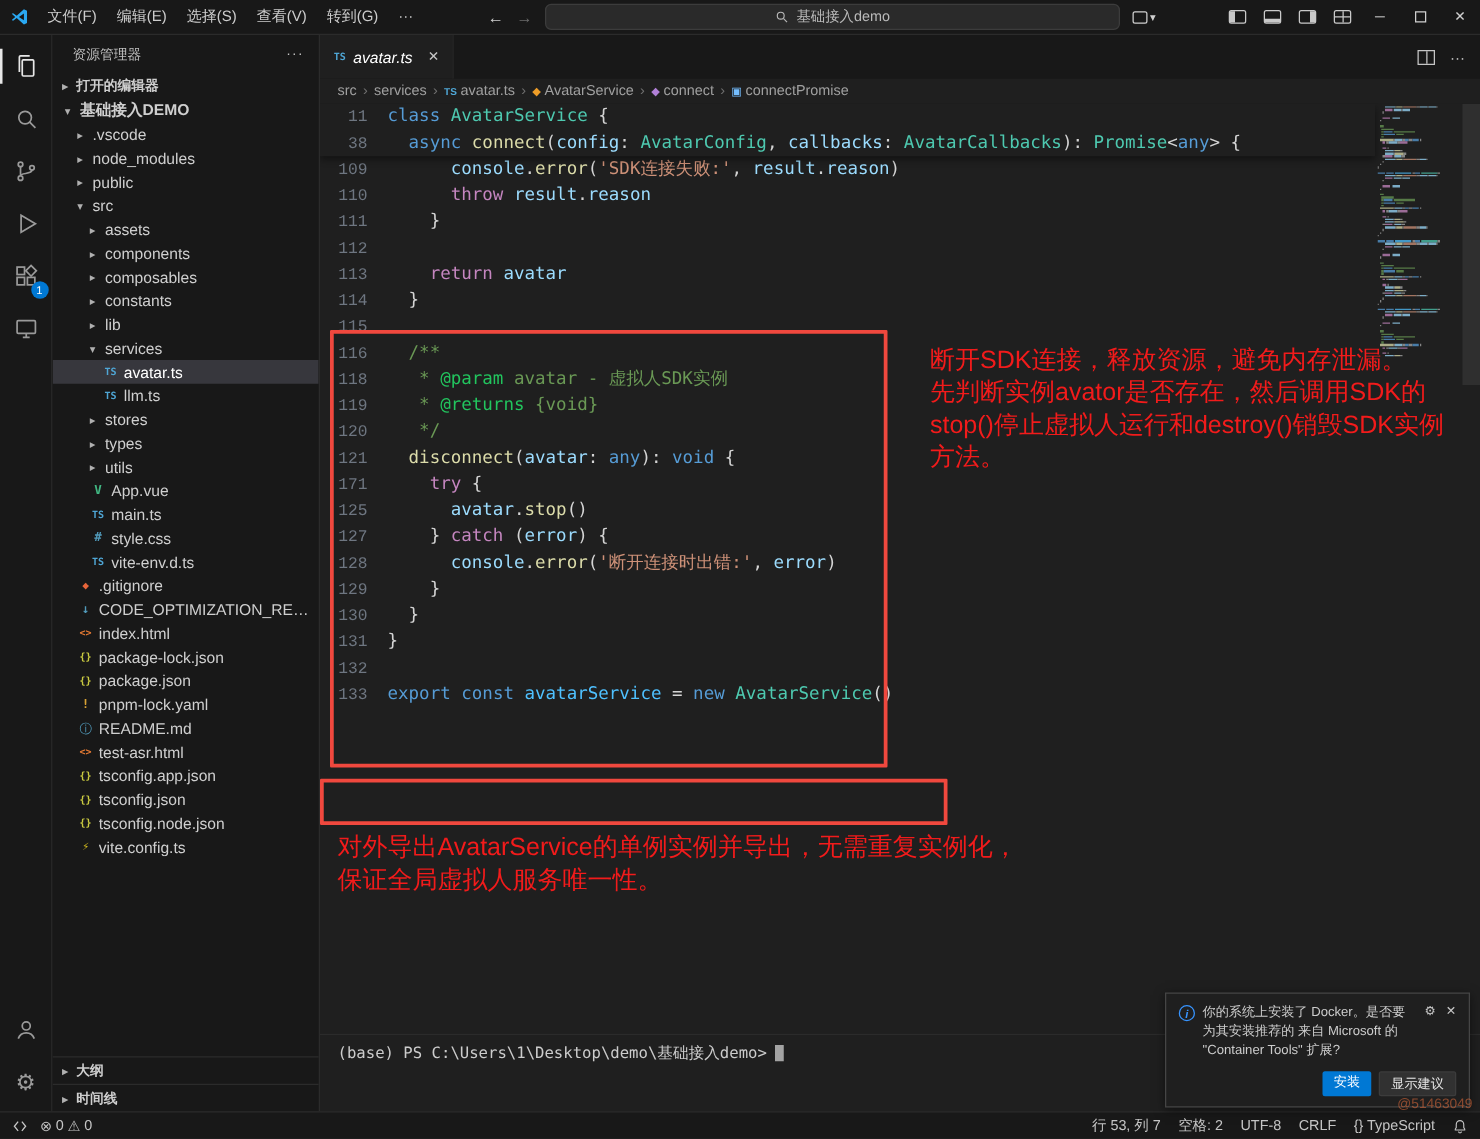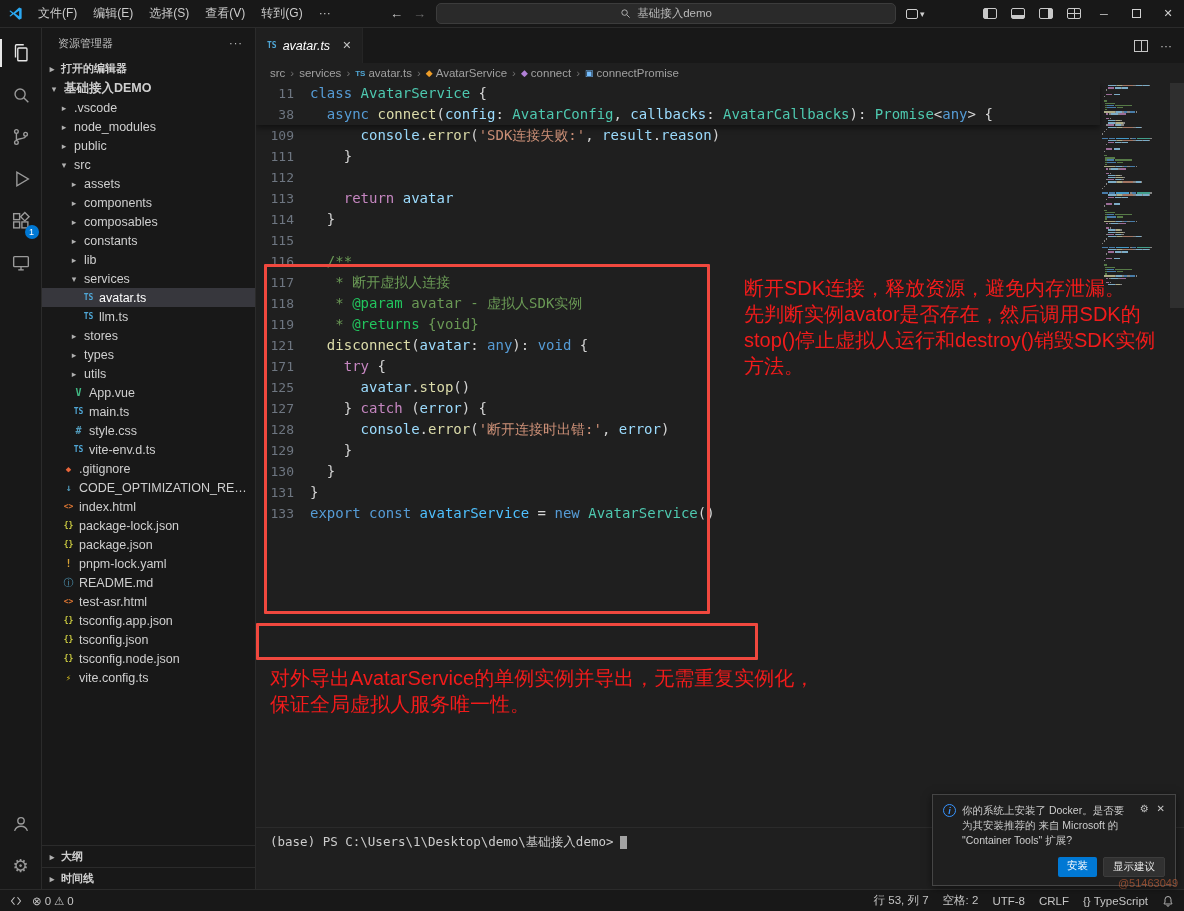--- a/index.html
+++ b/index.html
@@ -62,21 +62,21 @@
 
   .crumbs { height:20px; flex:none; display:flex; align-items:center; padding-left:14px; font-size:11.5px; color:#a0a0a0; gap:3px; background:#1f1f1f; }
   .crumb { display:flex; align-items:center; gap:3px; }
   .crumb-sep { color:#6f6f6f; margin:0 2px; }
   .crumb-ico { font-size:9px; }
   .crumb-ico.ts { font-size:8px; font-weight:700; }
 
   .codewrap { flex:1; position:relative; overflow:hidden; font-family:"DejaVu Sans Mono", monospace; }
   #code-lines { margin-top:42px; }
   .cline { height:21px; display:flex; white-space:pre; font-size:14px; line-height:21px; }
-  .lnum { width:54px; flex:none; text-align:right; padding-right:16px; color:#6e7681; font-size:13px; }
+  .lnum { width:54px; flex:none; text-align:right; padding-right:16px; color:#6e7681; font-size:13px;font-family:Liberation Mono, monospace; }
   .ltext { flex:1; min-width:0; }
   #sticky { position:absolute; top:0; left:0; width:calc(100% - 84px); background:#1f1f1f; box-shadow:0 3px 6px rgba(0,0,0,.45); z-index:4; }
   .tok-kw{color:#569cd6}.tok-ctrl{color:#c586c0}.tok-type{color:#4ec9b0}.tok-fn{color:#dcdcaa}
   .tok-var{color:#9cdcfe}.tok-cvar{color:#4fc1ff}.tok-str{color:#ce9178}.tok-cmt{color:#6a9955}
   .tok-tag{color:#22c55e}.tok-pln{color:#d4d4d4}
 
   #minimap { position:absolute; top:2px; right:14px; width:68px; z-index:6; overflow:hidden; }
   .mrow { height:1.4px; margin-bottom:0.8px; display:flex; opacity:.75; }
   .mseg { height:100%; display:block; flex:none; }
   .vscroll { position:absolute; top:0; right:0; width:14px; bottom:0; }
@@ -408,37 +408,39 @@
           <span class="crumb-sep">›</span>
           <span class="crumb">
             <span class="crumb-ico " style="color: rgb(117, 190, 255);">▣</span>
             <span>connectPromise</span>
           </span>
         </div>
 
       <div class="codewrap">
         <div id="code-lines">
             <div class="cline"><span class="lnum">109</span><span class="ltext"><span class="tok-pln">      </span><span class="tok-var">console</span><span class="tok-pln">.</span><span class="tok-fn">error</span><span class="tok-pln">(</span><span class="tok-str">'SDK连接失败:'</span><span class="tok-pln">, </span><span class="tok-var">result</span><span class="tok-pln">.</span><span class="tok-var">reason</span><span class="tok-pln">)</span></span></div>
+            <div class="cline"><span class="lnum">110</span><span class="ltext"><span class="tok-pln">      </span><span class="tok-ctrl">throw</span><span class="tok-pln"> </span><span class="tok-var">result</span><span class="tok-pln">.</span><span class="tok-var">reason</span></span></div>
             <div class="cline"><span class="lnum">111</span><span class="ltext"><span class="tok-pln">    }</span></span></div>
             <div class="cline"><span class="lnum">112</span><span class="ltext"></span></div>
             <div class="cline"><span class="lnum">113</span><span class="ltext"><span class="tok-pln">    </span><span class="tok-ctrl">return</span><span class="tok-pln"> </span><span class="tok-var">avatar</span></span></div>
             <div class="cline"><span class="lnum">114</span><span class="ltext"><span class="tok-pln">  }</span></span></div>
             <div class="cline"><span class="lnum">115</span><span class="ltext"></span></div>
             <div class="cline"><span class="lnum">116</span><span class="ltext"><span class="tok-cmt">  /**</span></span></div>
-            <div class="cline"><span class="lnum">117</span><span class="ltext"><span class="tok-cmt">   * 断开虚拟人连接</span></span></div>
             <div class="cline"><span class="lnum">118</span><span class="ltext"><span class="tok-cmt">   * </span><span class="tok-tag">@param</span><span class="tok-cmt"> avatar - 虚拟人SDK实例</span></span></div>
             <div class="cline"><span class="lnum">119</span><span class="ltext"><span class="tok-cmt">   * </span><span class="tok-tag">@returns</span><span class="tok-cmt"> {void}</span></span></div>
+            <div class="cline"><span class="lnum">120</span><span class="ltext"><span class="tok-cmt">   */</span></span></div>
             <div class="cline"><span class="lnum">121</span><span class="ltext"><span class="tok-pln">  </span><span class="tok-fn">disconnect</span><span class="tok-pln">(</span><span class="tok-var">avatar</span><span class="tok-pln">: </span><span class="tok-kw">any</span><span class="tok-pln">): </span><span class="tok-kw">void</span><span class="tok-pln"> {</span></span></div>
             <div class="cline"><span class="lnum">171</span><span class="ltext"><span class="tok-pln">    </span><span class="tok-ctrl">try</span><span class="tok-pln"> {</span></span></div>
             <div class="cline"><span class="lnum">125</span><span class="ltext"><span class="tok-pln">      </span><span class="tok-var">avatar</span><span class="tok-pln">.</span><span class="tok-fn">stop</span><span class="tok-pln">()</span></span></div>
             <div class="cline"><span class="lnum">127</span><span class="ltext"><span class="tok-pln">    } </span><span class="tok-ctrl">catch</span><span class="tok-pln"> (</span><span class="tok-var">error</span><span class="tok-pln">) {</span></span></div>
             <div class="cline"><span class="lnum">128</span><span class="ltext"><span class="tok-pln">      </span><span class="tok-var">console</span><span class="tok-pln">.</span><span class="tok-fn">error</span><span class="tok-pln">(</span><span class="tok-str">'断开连接时出错:'</span><span class="tok-pln">, </span><span class="tok-var">error</span><span class="tok-pln">)</span></span></div>
             <div class="cline"><span class="lnum">129</span><span class="ltext"><span class="tok-pln">    }</span></span></div>
             <div class="cline"><span class="lnum">130</span><span class="ltext"><span class="tok-pln">  }</span></span></div>
             <div class="cline"><span class="lnum">131</span><span class="ltext"><span class="tok-pln">}</span></span></div>
+            <div class="cline"><span class="lnum">132</span><span class="ltext"></span></div>
             <div class="cline"><span class="lnum">133</span><span class="ltext"><span class="tok-kw">export</span><span class="tok-pln"> </span><span class="tok-kw">const</span><span class="tok-pln"> </span><span class="tok-cvar">avatarService</span><span class="tok-pln"> = </span><span class="tok-kw">new</span><span class="tok-pln"> </span><span class="tok-type">AvatarService</span><span class="tok-pln">()</span></span></div>
           </div>
         <div id="sticky">
             <div class="cline"><span class="lnum">11</span><span class="ltext"><span class="tok-kw">class</span><span class="tok-pln"> </span><span class="tok-type">AvatarService</span><span class="tok-pln"> {</span></span></div>
             <div class="cline"><span class="lnum">38</span><span class="ltext"><span class="tok-pln">  </span><span class="tok-kw">async</span><span class="tok-pln"> </span><span class="tok-fn">connect</span><span class="tok-pln">(</span><span class="tok-var">config</span><span class="tok-pln">: </span><span class="tok-type">AvatarConfig</span><span class="tok-pln">, </span><span class="tok-var">callbacks</span><span class="tok-pln">: </span><span class="tok-type">AvatarCallbacks</span><span class="tok-pln">): </span><span class="tok-type">Promise</span><span class="tok-pln">&lt;</span><span class="tok-kw">any</span><span class="tok-pln">&gt; {</span></span></div>
           </div>
         <div id="minimap">
             <div class="mrow">
               <span class="mseg" style="width: 6.3px; background: transparent;"></span>
               <span class="mseg" style="width: 7.35px; background: rgb(156, 220, 254);"></span>

